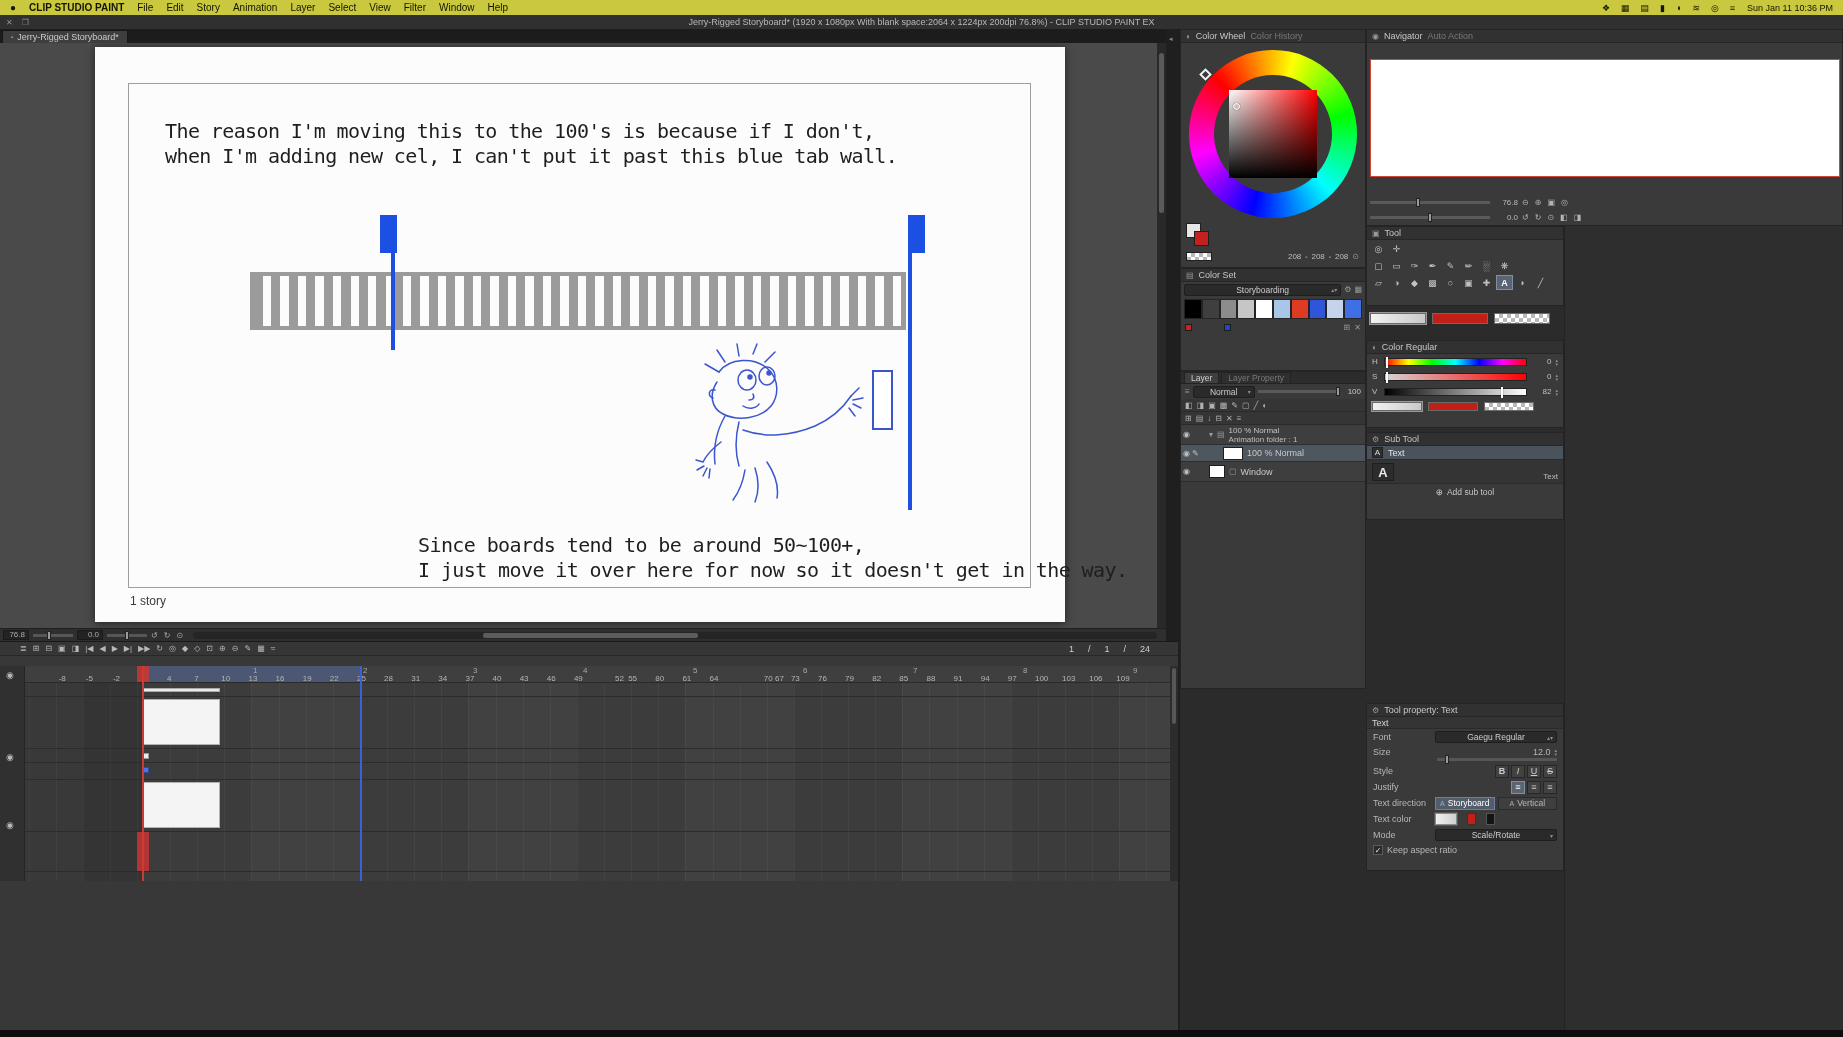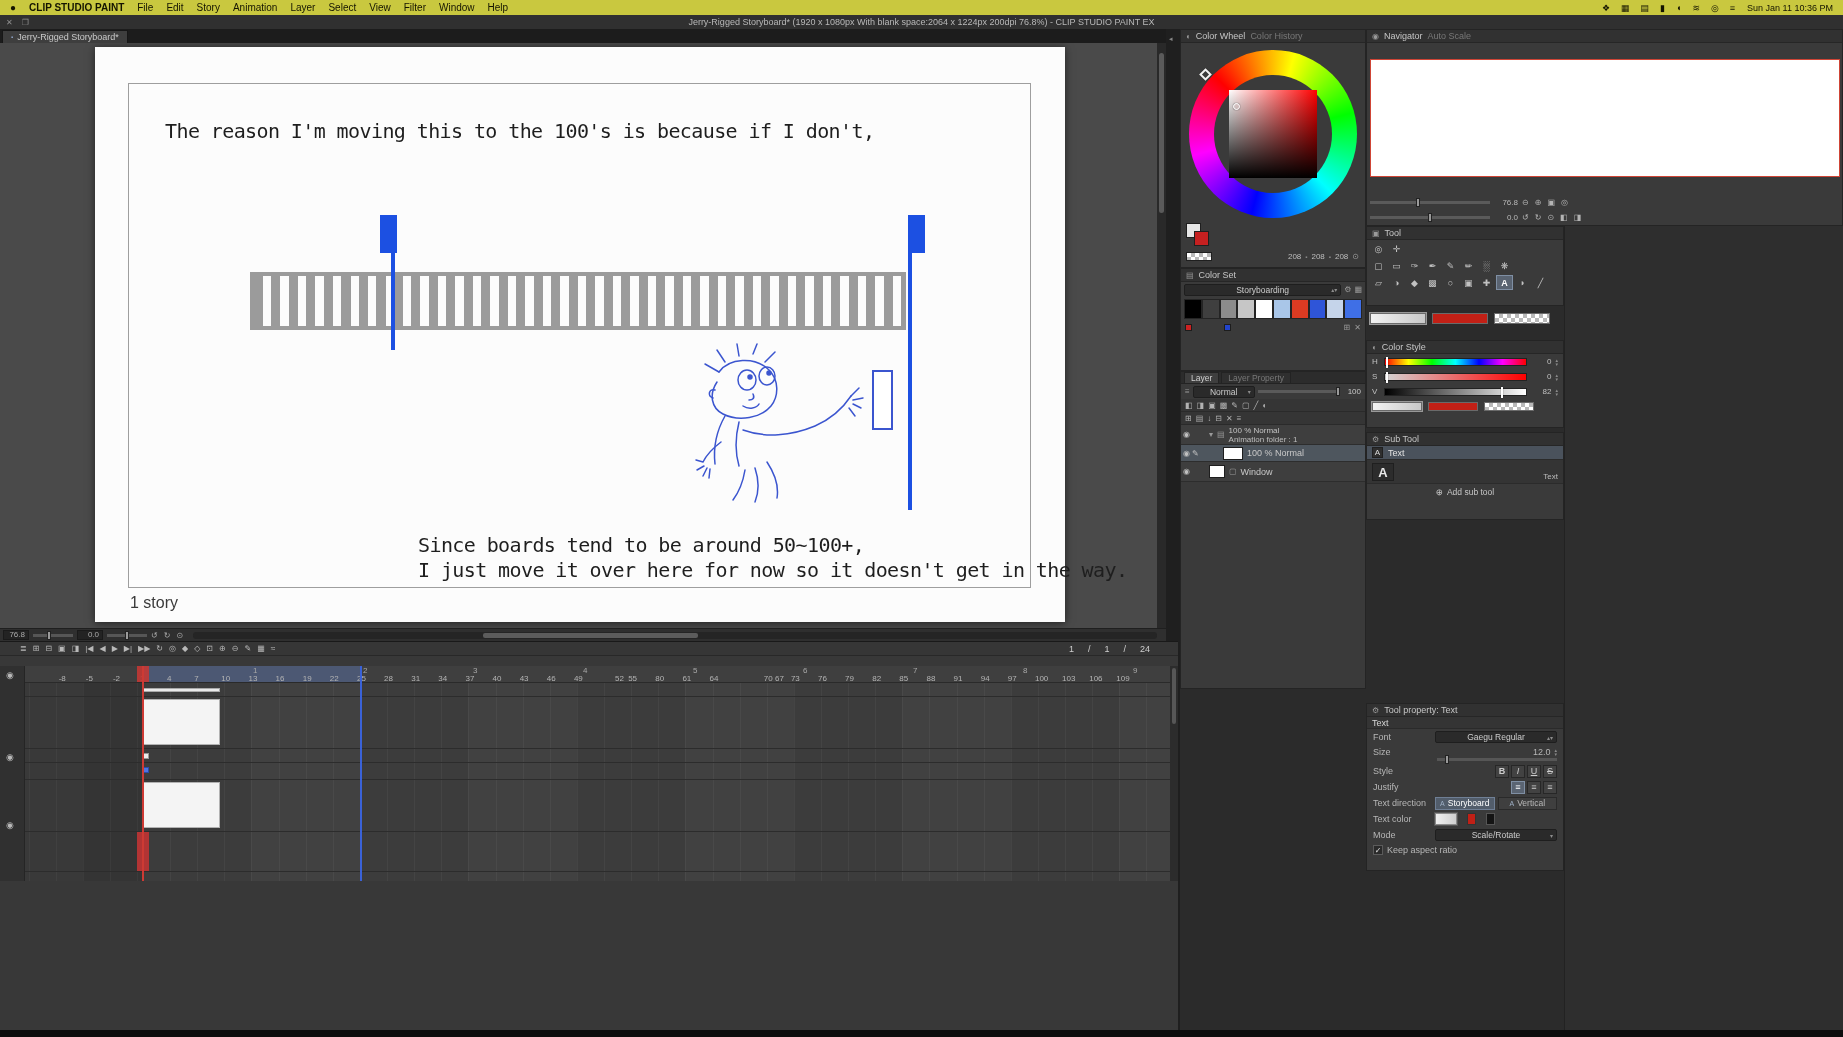--- a/index.html
+++ b/index.html
@@ -29,21 +29,21 @@
 .page{position:absolute;left:95px;top:4px;width:970px;height:575px;background:#fcfcfc;box-shadow:0 1px 8px rgba(0,0,0,.55)}
 .sb-frame{position:absolute;left:33px;top:36px;width:903px;height:505px;border:1px solid #9e9e9e}
 .note{position:absolute;font-family:"DejaVu Sans Mono",monospace;font-size:20px;letter-spacing:-.6px;
   line-height:25px;color:#1e1e1e;white-space:pre}
 .film{position:absolute;left:155px;top:225px;width:656px;height:58px;border:4px solid #9b9b9b;
   background:repeating-linear-gradient(90deg,#9b9b9b 0 9px,#fcfcfc 9px 17.5px)}
 .btab{position:absolute;width:17px;height:38px;background:#1c50e2}
 .bline{position:absolute;width:4px;background:#1c50e2}
 .door{position:absolute;left:777px;top:323px;width:21px;height:60px;background:#fff;border:2px solid #3b55cf}
 .sketch{position:absolute;left:600px;top:290px;width:200px;height:175px}
-.story{position:absolute;left:35px;top:547px;font-size:16px;color:#3a3a3a}
+.story{position:absolute;left:35px;top:547px;font-size:12px;color:#3a3a3a}
 .vscroll{position:absolute;top:43px;left:1157px;width:9px;height:585px;background:#292929}
 .vscroll .thumb{position:absolute;left:2px;top:10px;width:5px;height:160px;background:#5a5a5a;border-radius:3px}
 
 
 .bottombar{position:absolute;top:628px;left:0;width:1166px;height:13px;background:#2f2f2f;border-top:1px solid #1f1f1f;
   display:flex;align-items:center;gap:4px;padding:0 3px;font-size:8px;color:#aaa;z-index:3}
 .valbox{background:#232323;border:1px solid #1a1a1a;padding:0 3px;height:10px;line-height:8px;min-width:26px;text-align:right}
 .mslider{width:40px;height:3px;background:#565656;position:relative}
 .mslider .mthumb{position:absolute;top:-3px;width:4px;height:9px;background:#9a9a9a;border:1px solid #222}
 .hscroll{flex:1;height:7px;background:#252525;border-radius:3px;position:relative;margin:0 6px}
@@ -231,21 +231,21 @@
   <div class="tabstrip">
     <span class="doc-tab">
       <span class="sq">▪</span>
       <span>Jerry-Rigged Storyboard*</span>
     </span>
   </div>
 
   <div class="canvas-area">
     <div class="page">
       <div class="sb-frame"></div>
-      <div class="note" style="left:70px;top:72px"><span>The reason I'm moving this to the 100's is because if I don't,</span><br></div>
+      <div class="note" style="left:70px;top:72px"><span>The reason I'm moving this to the 100's is because if I don't,</span><br><span>when I'm adding new cel, I can't put it past this blue tab wall.</span></div>
 
       <div class="film"></div>
 
       <div class="btab" style="left:285px;top:168px"></div>
       <div class="bline" style="left:296px;top:206px;height:97px"></div>
       <div class="btab" style="left:813px;top:168px"></div>
       <div class="bline" style="left:813px;top:206px;height:257px"></div>
 
       <div class="door"></div>
 
@@ -557,21 +557,21 @@
       </div>
     </div>
   </div>
 
   <div class="panel-col" id="col2">
 
     <div class="panel" style="top:0;height:197px">
       <div class="phead">
         <span class="pico">◉</span>
         <span>Navigator</span>
-        <span class="dim">Auto Scale</span>
+        <span class="dim">Auto Action</span>
       </div>
       <div class="nav-preview"></div>
       <div class="navrow" style="top:166px">
         <span class="nslider">
             <span class="nthumb" style="left:46px"></span>
           </span>
         <span style="width:24px;text-align:right">76.8</span>
         <span style="display:flex;gap:6px">
             <span class="nav-ico">⊖</span>
             <span class="nav-ico">⊕</span>
@@ -629,21 +629,21 @@
 
     <div class="colorbars" style="top:280px;left:0;width:198px;height:18px">
       <span class="cbar main"></span>
       <span class="cbar sub"></span>
       <span class="cbar checker"></span>
     </div>
 
     <div class="panel" style="top:311px;height:88px;width:198px">
       <div class="phead">
         <span class="pico">◐</span>
-        <span>Color Style</span>
+        <span>Color Regular</span>
       </div>
       <div>
           <div class="cs-row">
           <span style="width:8px">H</span>
           <span class="cs-bar" style="background: linear-gradient(90deg, rgb(255, 0, 0), rgb(255, 255, 0), rgb(0, 255, 0), rgb(0, 255, 255), rgb(0, 0, 255), rgb(255, 0, 255), rgb(255, 0, 0));">
             <span class="cs-thumb" style="left: 1%;"></span>
           </span>
           <span class="cs-val">0</span>
           <span class="stepcol">
               <span>▴</span>

